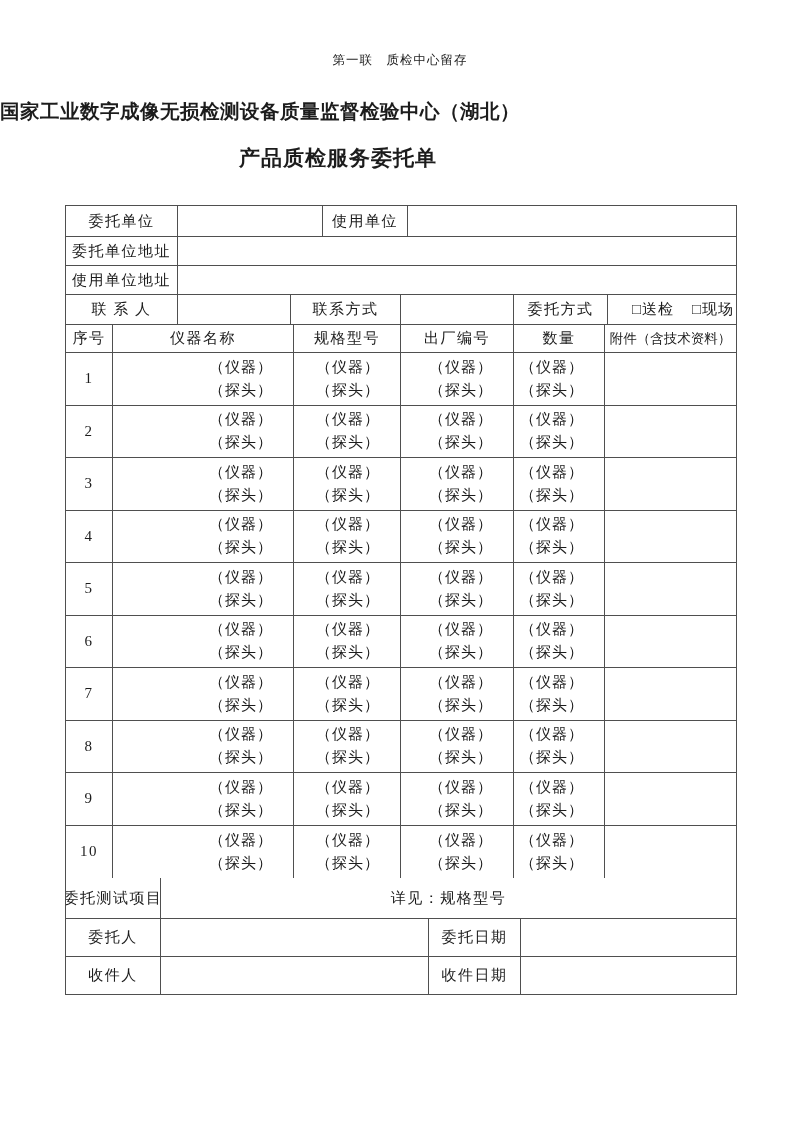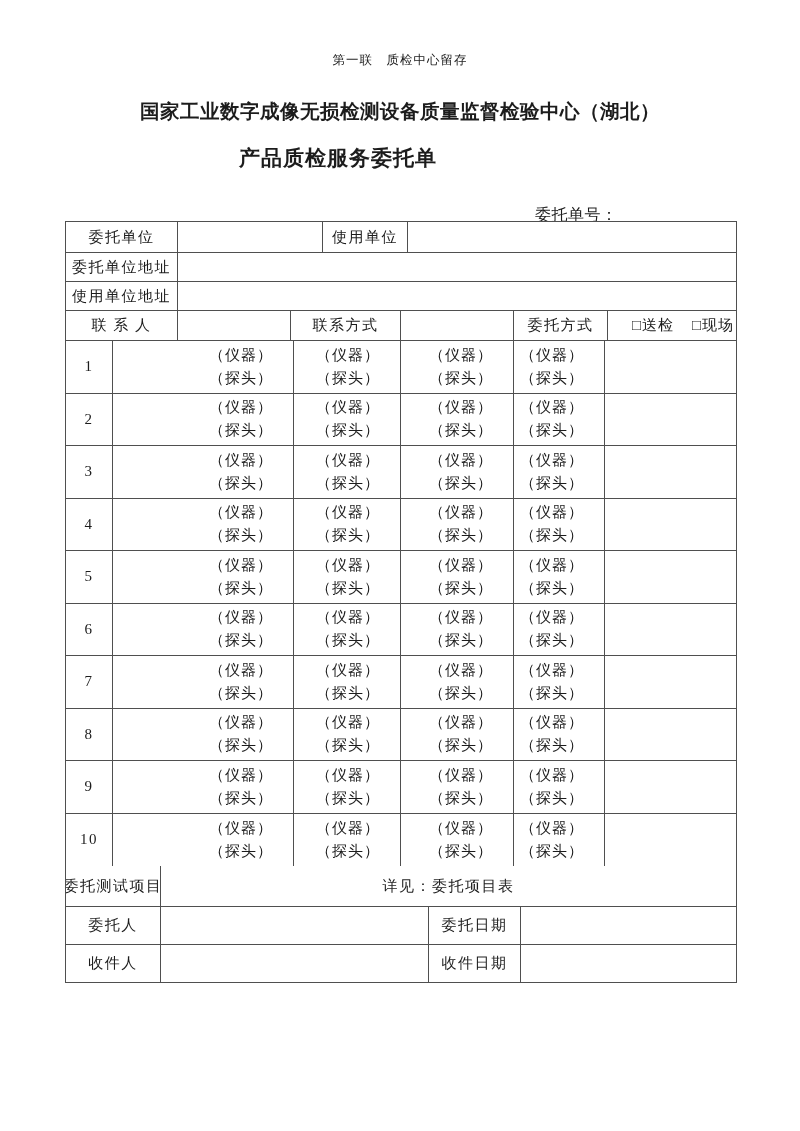--- a/index.html
+++ b/index.html
@@ -3,27 +3,27 @@
 <meta charset="utf-8">
 <style>
   html,body{margin:0;padding:0;}
   body{
     width:800px;height:1131px;position:relative;background:#ffffff;
     font-family:"Liberation Serif","DejaVu Serif",serif;color:#1c1c1c;
     -webkit-font-smoothing:antialiased;
   }
   .copy-note{position:absolute;top:52px;left:0;width:800px;text-align:center;
     font-size:12.5px;font-weight:400;letter-spacing:1px;}
-  .title1{position:absolute;top:98px;left:0;width:800px;text-align:center;
+  .title1{position:absolute;top:98px;left:0;width:800px;
     font-size:19.5px;font-weight:700;letter-spacing:0.5px;}
   .title2{position:absolute;top:144px;left:0;width:676px;text-align:center;
     font-size:21px;font-weight:700;letter-spacing:1px;}
   .order-no{position:absolute;top:185px;left:535px;font-size:16px;letter-spacing:0.5px;margin-top:20px;}
 
-  .tbl{position:absolute;top:221px;left:65px;width:672px;
+  .tbl{position:absolute;top:205px;left:65px;width:672px;
     border:1px solid #4f4f4f;box-sizing:border-box;background:#fff;}
   .tr{display:flex;border-bottom:1px solid #4f4f4f;box-sizing:border-box;}
   .tr:last-child{border-bottom:0;}
   .td{box-sizing:border-box;border-right:1px solid #4f4f4f;display:flex;
     align-items:center;justify-content:center;font-size:15px;letter-spacing:1.5px;
     overflow:hidden;white-space:nowrap;}
   .td:last-child{border-right:0;}
   .fill{flex:1 1 auto;}
 
   
@@ -77,20 +77,28 @@
     <div class="td w113"></div>
     <div class="td w94">委托方式</div>
     <div class="td fill">
       <div class="mode-options">
         <span>□送检</span>
         <span>□现场</span>
       </div>
     </div>
   </div>
 
+  <div class="tr h28">
+    <div class="td w47">序号</div>
+    <div class="td w181">仪器名称</div>
+    <div class="td w107">规格型号</div>
+    <div class="td w113">出厂编号</div>
+    <div class="td w91">数量</div>
+    <div class="td fill attach-head">附件（含技术资料）</div>
+  </div>
 
   <div>
   <div class="tr h52">
     <div class="td w47">1</div>
     <div class="td w181 cell-right">
       <div class="two-lines">
         <span>（仪器）</span>
         <span>（探头）</span>
       </div>
     </div>
@@ -372,21 +380,21 @@
         <span>（仪器）</span>
         <span>（探头）</span>
       </div>
     </div>
     <div class="td fill"></div>
   </div>
 </div>
 
   <div class="tr h41">
     <div class="td w95">委托测试项目</div>
-    <div class="td fill">详见：委托项目表</div>
+    <div class="td fill">详见：规格型号</div>
   </div>
 
   <div class="tr h38">
     <div class="td w95">委托人</div>
     <div class="td w268"></div>
     <div class="td w92">委托日期</div>
     <div class="td fill"></div>
   </div>
 
   <div class="tr h37">

